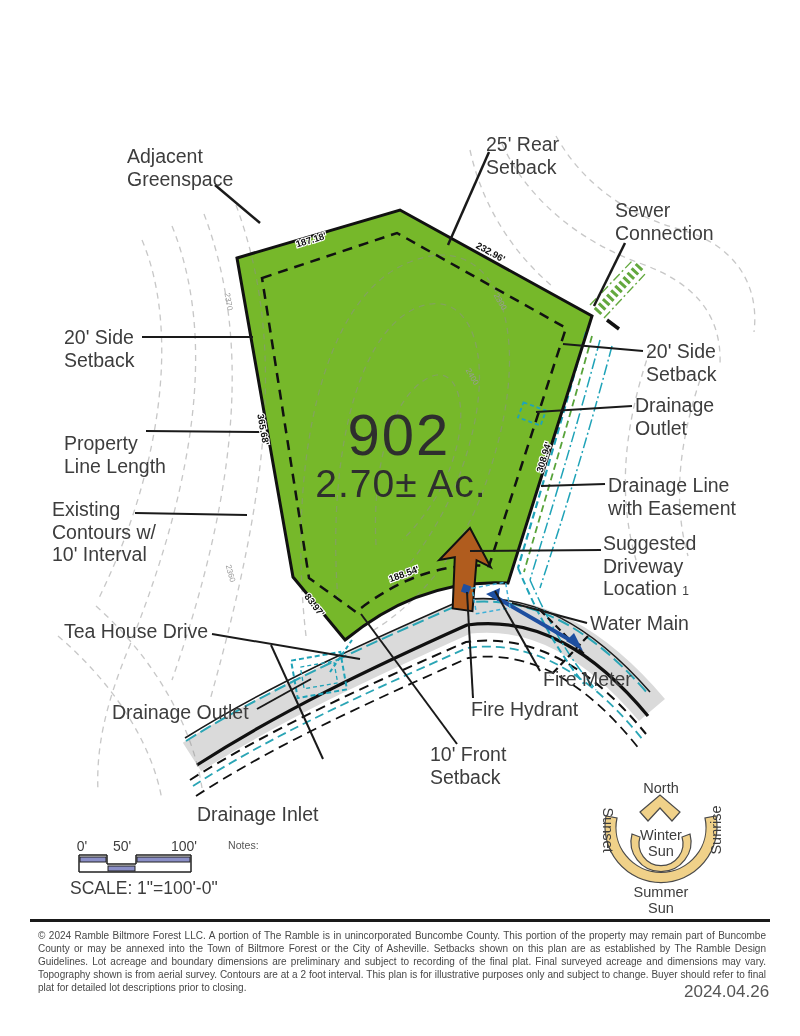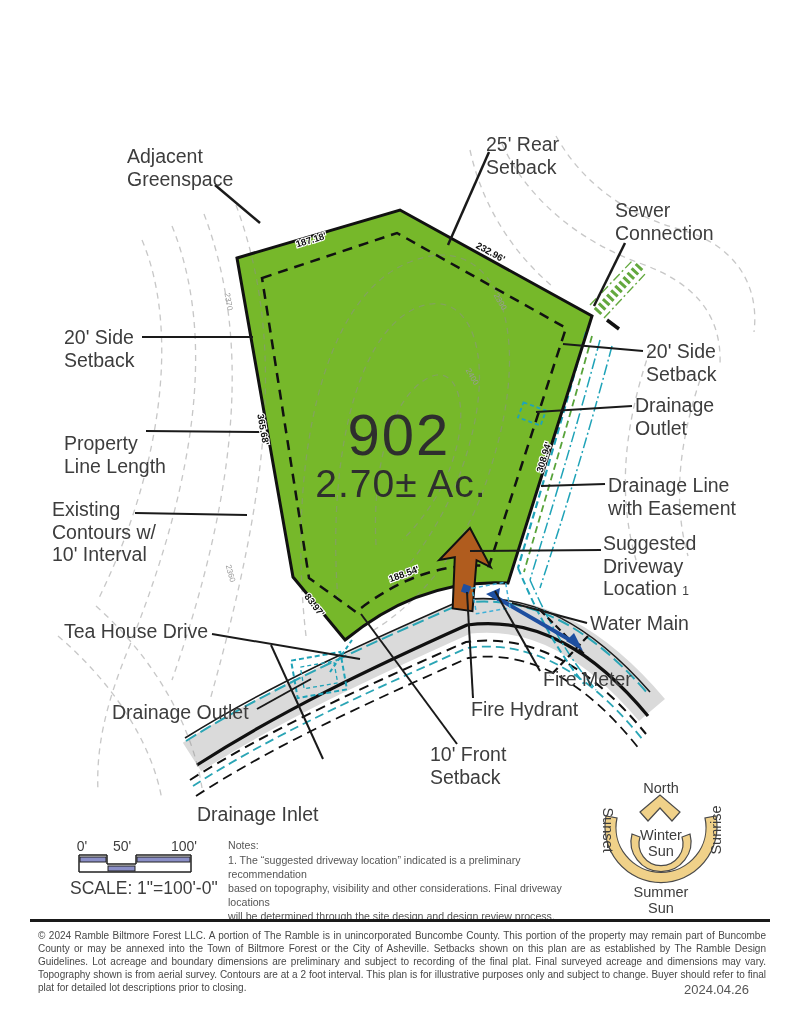--- a/index.html
+++ b/index.html
@@ -10,21 +10,21 @@
   .title .t-lot{font-size:57px;letter-spacing:1px;}
   .title .t-num{font-size:64px;letter-spacing:3px;margin-left:10px;}
   .lbl{position:absolute;font-size:19.5px;line-height:1.16;color:#3d3d3d;white-space:pre-line;}
   .fnref{font-size:12px;}
   .scale-caption{position:absolute;left:70px;top:878px;font-size:17.5px;color:#3d3d3d;}
   .notes{position:absolute;left:228px;top:839px;width:362px;color:#555;font-size:10.6px;line-height:1.32;}
   .notes .nh{margin:0 0 1px 0;}
   .notes .nb{white-space:pre-line;}
   .footer-rule{position:absolute;left:30px;top:919px;width:740px;height:3px;background:#1a1a1a;}
   .footer{position:absolute;left:38px;top:929px;width:728px;font-size:10px;line-height:1.3;color:#474747;text-align:justify;}
-  .footer-date{position:absolute;left:684px;top:982px;font-size:13px;color:#555;}
+  .footer-date{position:absolute;left:684px;top:982px;font-size:17px;color:#555;}
   text{font-family:"Liberation Sans",sans-serif;}
   .dim{font-size:9.5px;font-weight:bold;fill:#111;text-anchor:middle;paint-order:stroke;stroke:#ffffff;stroke-width:2.2px;}
   .ctl{font-size:8px;fill:#9a9a9a;text-anchor:middle;}
   .cmp{font-size:14.5px;fill:#3d3d3d;text-anchor:middle;}
   .stk{font-size:14px;fill:#3d3d3d;text-anchor:middle;}
   .lotnum{font-size:58px;fill:#2e2e2e;text-anchor:middle;letter-spacing:2px;}
   .lotac{font-size:39px;fill:#2e2e2e;text-anchor:middle;letter-spacing:1px;}
 </style>
 </head>
 <body>
@@ -194,22 +194,19 @@
   <div class="lbl" style="left:471px;top:698px;">Fire Hydrant</div>
   <div class="lbl" style="left:430px;top:743px;">10' Front
 Setback</div>
   <div class="lbl" style="left:543px;top:668px;">Fire Meter</div>
   <div class="lbl" style="left:590px;top:612px;">Water Main</div>
 
   <div class="scale-caption">SCALE: 1"=100'-0"</div>
 
   <div class="notes">
     <div class="nh">Notes:</div>
-    <div class="nb">1. The “suggested driveway location” indicated is a preliminary recommendation
-based on topography, visibility and other considerations.  Final driveway locations
-will be determined through the site design and design review process.</div>
   </div>
 
   <div class="footer-rule"></div>
   <div class="footer">© 2024 Ramble Biltmore Forest LLC.  A portion of The Ramble is in unincorporated Buncombe County.  This portion of the property may remain part of Buncombe County or may be annexed into the Town of Biltmore Forest or the City of Asheville.  Setbacks shown on this plan are as established by The Ramble Design Guidelines.  Lot acreage and boundary dimensions are preliminary and subject to recording of the final plat.  Final surveyed acreage and dimensions may vary.  Topography shown is from aerial survey.  Contours are at a 2 foot interval.  This plan is for illustrative purposes only and subject to change. Buyer should refer to final plat for detailed lot descriptions prior to closing.</div>
   <div class="footer-date">2024.04.26</div>
 
 </div>
 
 </body></html>

